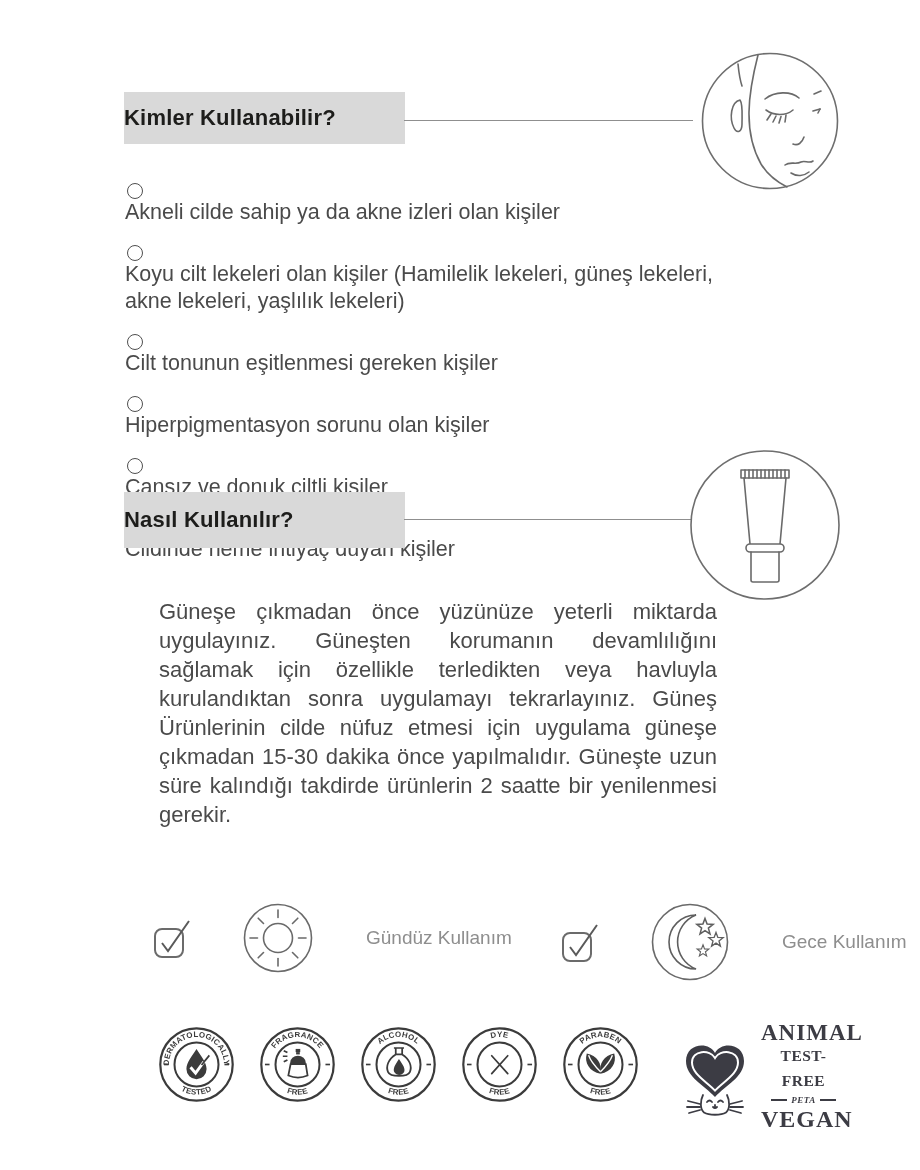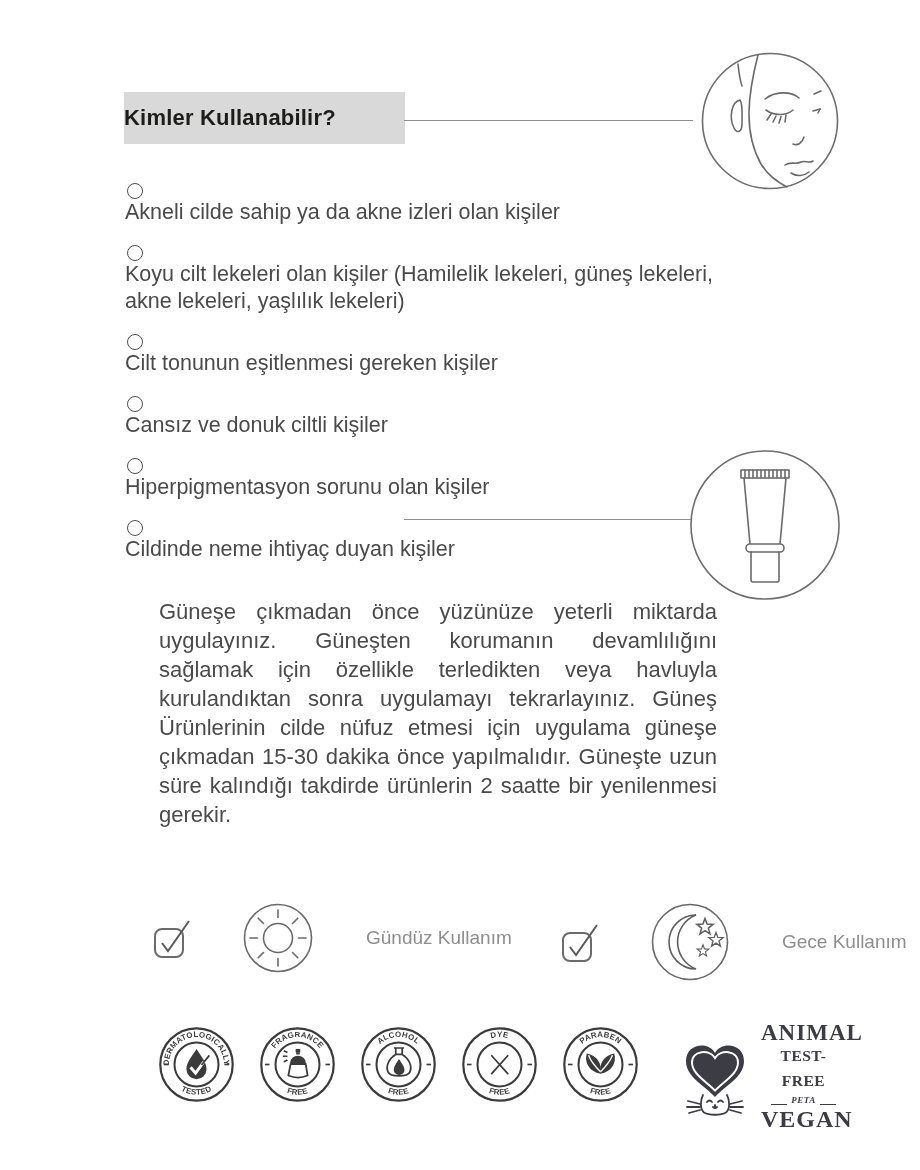--- a/index.html
+++ b/index.html
@@ -64,21 +64,21 @@
   .badge .glyph-stroke { fill:none; stroke:#3b3b3b; stroke-width:1.9; }
   .badge .glyph-white { fill:none; stroke:#ffffff; }
   
   .peta {
     position:absolute; left:676px; top:1023px; display:flex; align-items:center;
   }
   .peta-text { margin-left:7px; color:#3c3c44; text-align:center; width:85px;
                font-family:"Liberation Serif", serif; }
   .peta-line1 { font-size:23px; font-weight:bold; letter-spacing:1px; line-height:20px;}
   .peta-line2 { font-size:15.5px; font-weight:bold; letter-spacing:.5px; line-height:25px;}
-  .peta-brand-row { display:flex; align-items:flex-end; justify-content:center; gap:4px; margin:2px 0;}
+  .peta-brand-row { display:flex; align-items:center; justify-content:center; gap:4px; margin:2px 0;}
   .peta-brand { font-size:9px; font-weight:bold; font-style:italic; letter-spacing:.5px;}
   .peta-rule { width:16px; height:1.4px; background:#3c3c44; }
   .peta-line3 { font-size:24px; font-weight:bold; letter-spacing:1px; line-height:24px;}
   .stroke-icon { fill:none; stroke:#6a6a6a; stroke-width:1.6; stroke-linecap:round; }
 </style>
 </head>
 <body>
 
 <div class="page">
 
@@ -118,32 +118,35 @@
     <div class="list-item">
       <span class="bullet"></span>
       <span>Koyu cilt lekeleri olan kişiler (Hamilelik lekeleri, güneş lekeleri, akne lekeleri, yaşlılık lekeleri)</span>
     </div>
     <div class="list-item">
       <span class="bullet"></span>
       <span>Cilt tonunun eşitlenmesi gereken kişiler</span>
     </div>
     <div class="list-item">
       <span class="bullet"></span>
+      <span>Hiperpigmentasyon sorunu olan kişiler</span>
+    </div>
+    <div class="list-item">
+      <span class="bullet"></span>
       <span>Cansız ve donuk ciltli kişiler</span>
     </div>
     <div class="list-item">
       <span class="bullet"></span>
-      <span>Hiperpigmentasyon sorunu olan kişiler</span>
-    </div>
-    <div class="list-item">
-      <span class="bullet"></span>
       <span>Cildinde neme ihtiyaç duyan kişiler</span>
     </div>
   </div>
 
+  <div class="header-box how">
+    <span class="title">Nasıl Kullanılır?</span>
+  </div>
   <div class="connector how"></div>
 
   <div class="icon-circle tube">
     <svg width="152" height="152" viewBox="0 0 152 152">
       <circle cx="76" cy="76" r="74" fill="#ffffff" stroke="#6e6e6e" stroke-width="1.6"></circle>
       <g class="stroke-icon" stroke-width="1.5">
         <path d="M52,21 H100 M52,29 H100 M52,21 V29 M100,21 V29"></path>
         <path d="M56,21 V29 M60,21 V29 M64,21 V29 M68,21 V29 M72,21 V29 M76,21 V29 M80,21 V29 M84,21 V29 M88,21 V29 M92,21 V29 M96,21 V29"></path>
         <path d="M55,29 L61,95 M97,29 L91,95"></path>
         <rect x="57" y="95" width="38" height="8" rx="4" fill="#ffffff"></rect>

